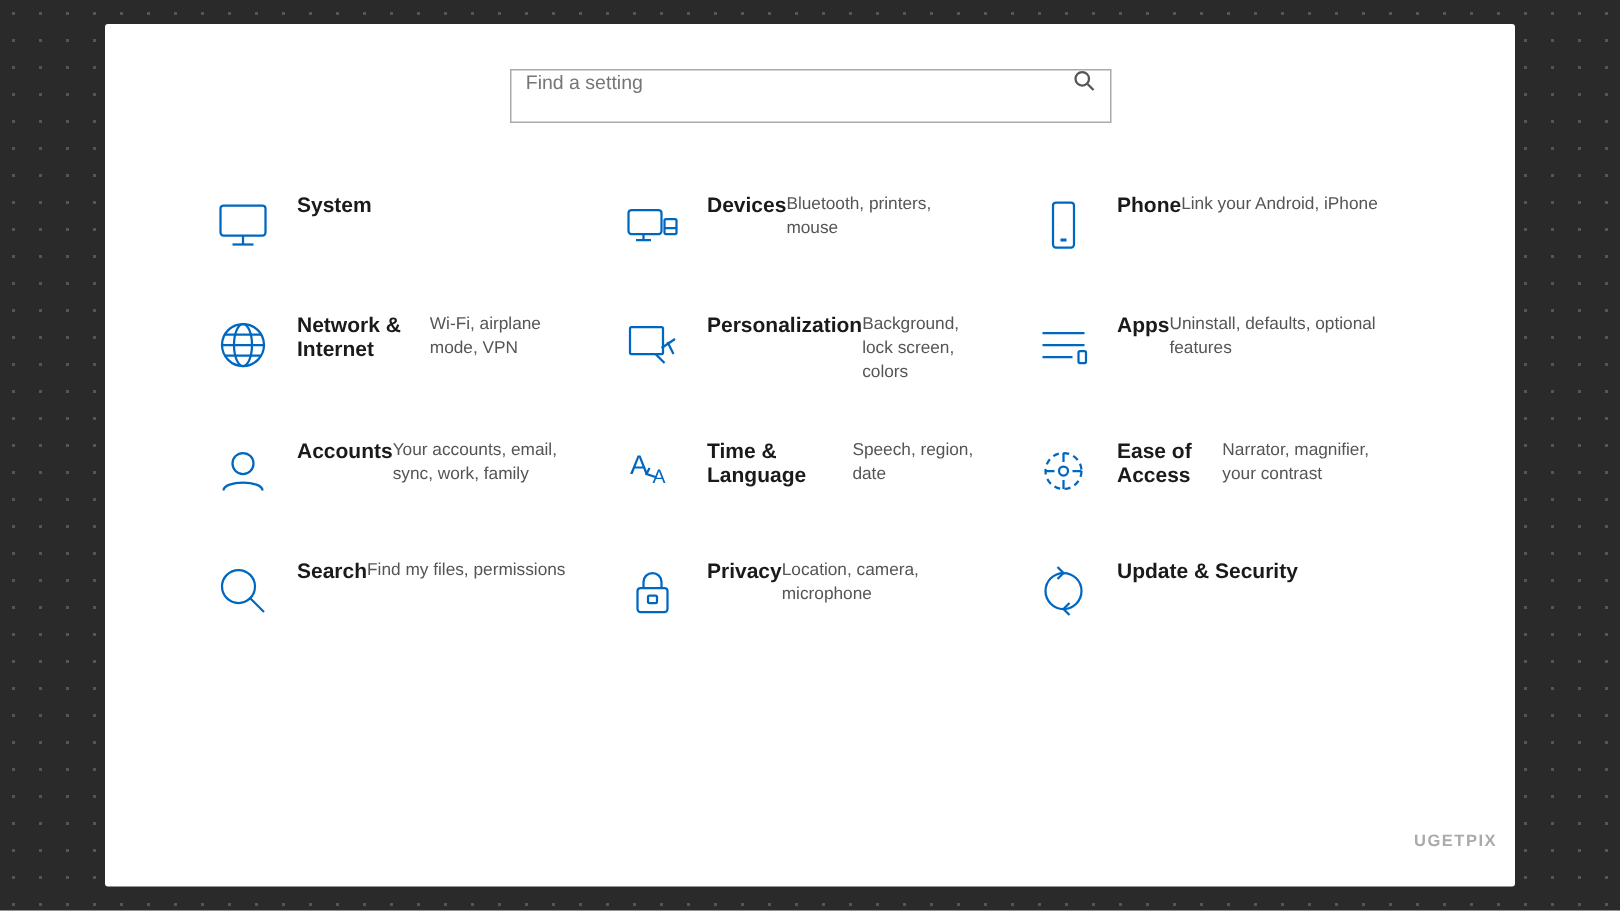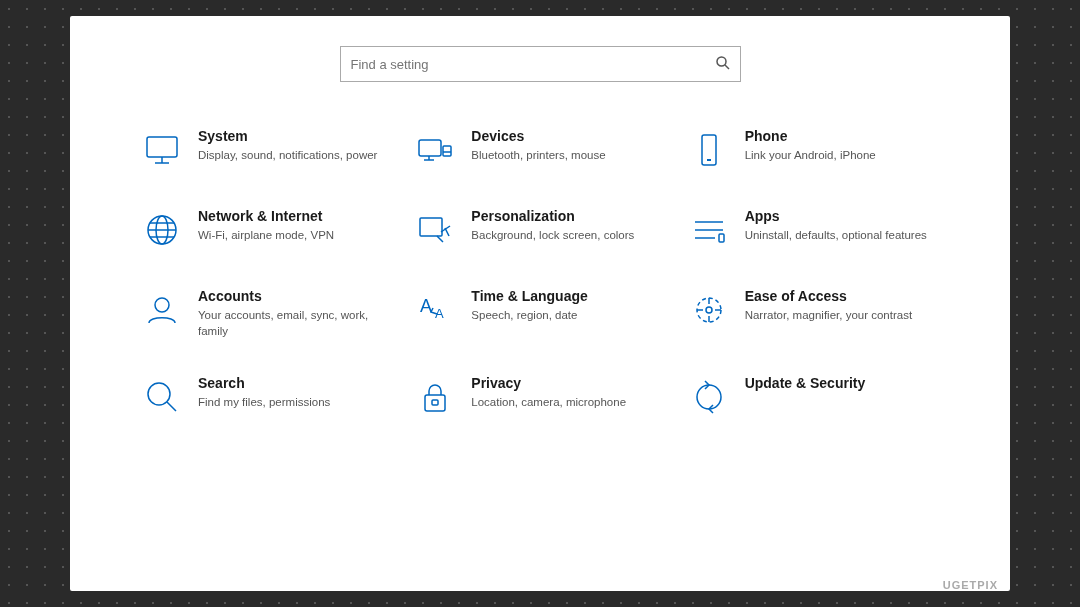--- a/index.html
+++ b/index.html
@@ -27,21 +27,21 @@
       position: relative;
     }
     .search-bar-wrapper {
       width: 100%;
       display: flex;
       justify-content: center;
       margin-bottom: 28px;
     }
     .search-bar {
       display: flex;
-      align-items: center;
+      align-items: flex-start;
       border: 1px solid #aaa;
       width: 401px;
       height: 36px;
       padding: 0 10px;
       background: #fff;
     }
     .search-bar input {
       border: none;
       outline: none;
       flex: 1;
@@ -77,36 +77,36 @@
     }
     .setting-icon svg {
       width: 36px;
       height: 36px;
       fill: none;
       stroke: #0067c0;
       stroke-width: 1.5;
     }
     .setting-text {
       display: flex;
-      flex-direction: column;
+      flex-direction: row;
     }
     .setting-title {
       font-size: 14px;
       font-weight: 600;
       color: #1a1a1a;
       margin-bottom: 3px;
     }
     .setting-desc {
       font-size: 11.5px;
       color: #555;
       line-height: 1.4;
     }
     .watermark {
       position: absolute;
-      bottom: 0;
+      bottom: 24px;
       right: 12px;
       font-size: 11px;
       font-weight: bold;
       color: #aaa;
       letter-spacing: 1px;
     }
   </style>
 </head>
 <body>
 
@@ -127,21 +127,20 @@
   <div class="setting-item">
     <div class="setting-icon">
       <svg viewBox="0 0 36 36">
             <rect x="3" y="5" width="30" height="20" rx="2"></rect>
             <line x1="18" y1="25" x2="18" y2="31"></line>
             <line x1="11" y1="31" x2="25" y2="31"></line>
           </svg>
     </div>
     <div class="setting-text">
       <span class="setting-title">System</span>
-      <span class="setting-desc">Display, sound, notifications, power</span>
     </div>
   </div>
       <div class="setting-item">
     <div class="setting-icon">
       <svg viewBox="0 0 36 36">
             <rect x="2" y="8" width="22" height="16" rx="2"></rect>
             <rect x="26" y="14" width="8" height="10" rx="1"></rect>
             <line x1="26" y1="20" x2="34" y2="20"></line>
             <line x1="12" y1="24" x2="12" y2="28"></line>
             <line x1="7" y1="28" x2="17" y2="28"></line>

